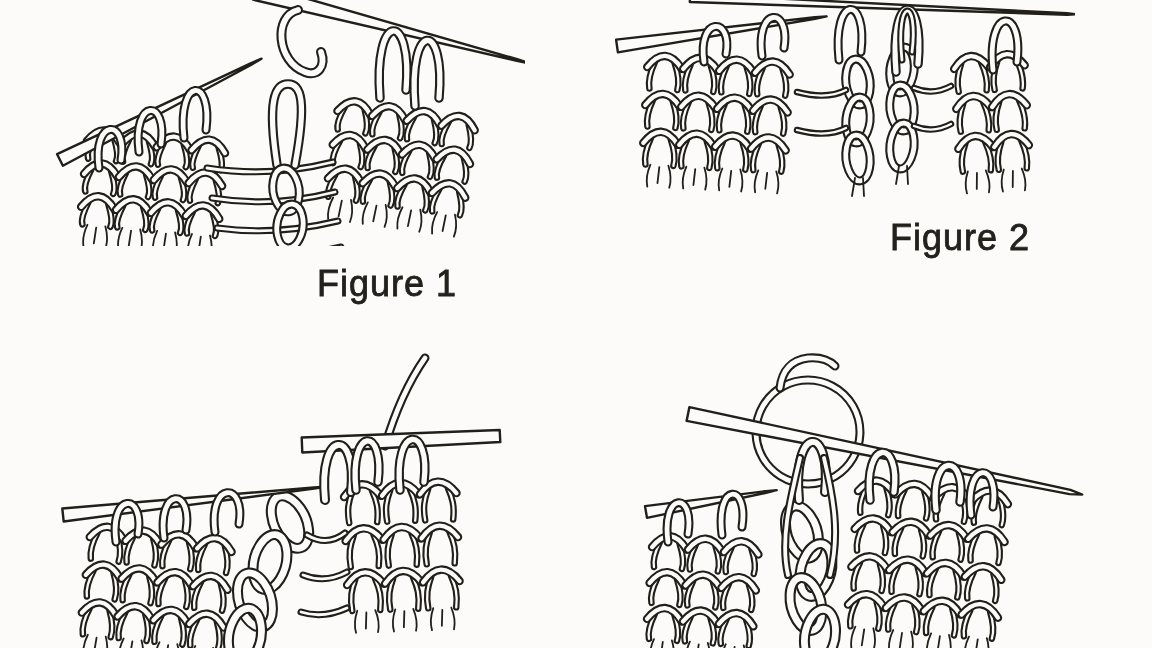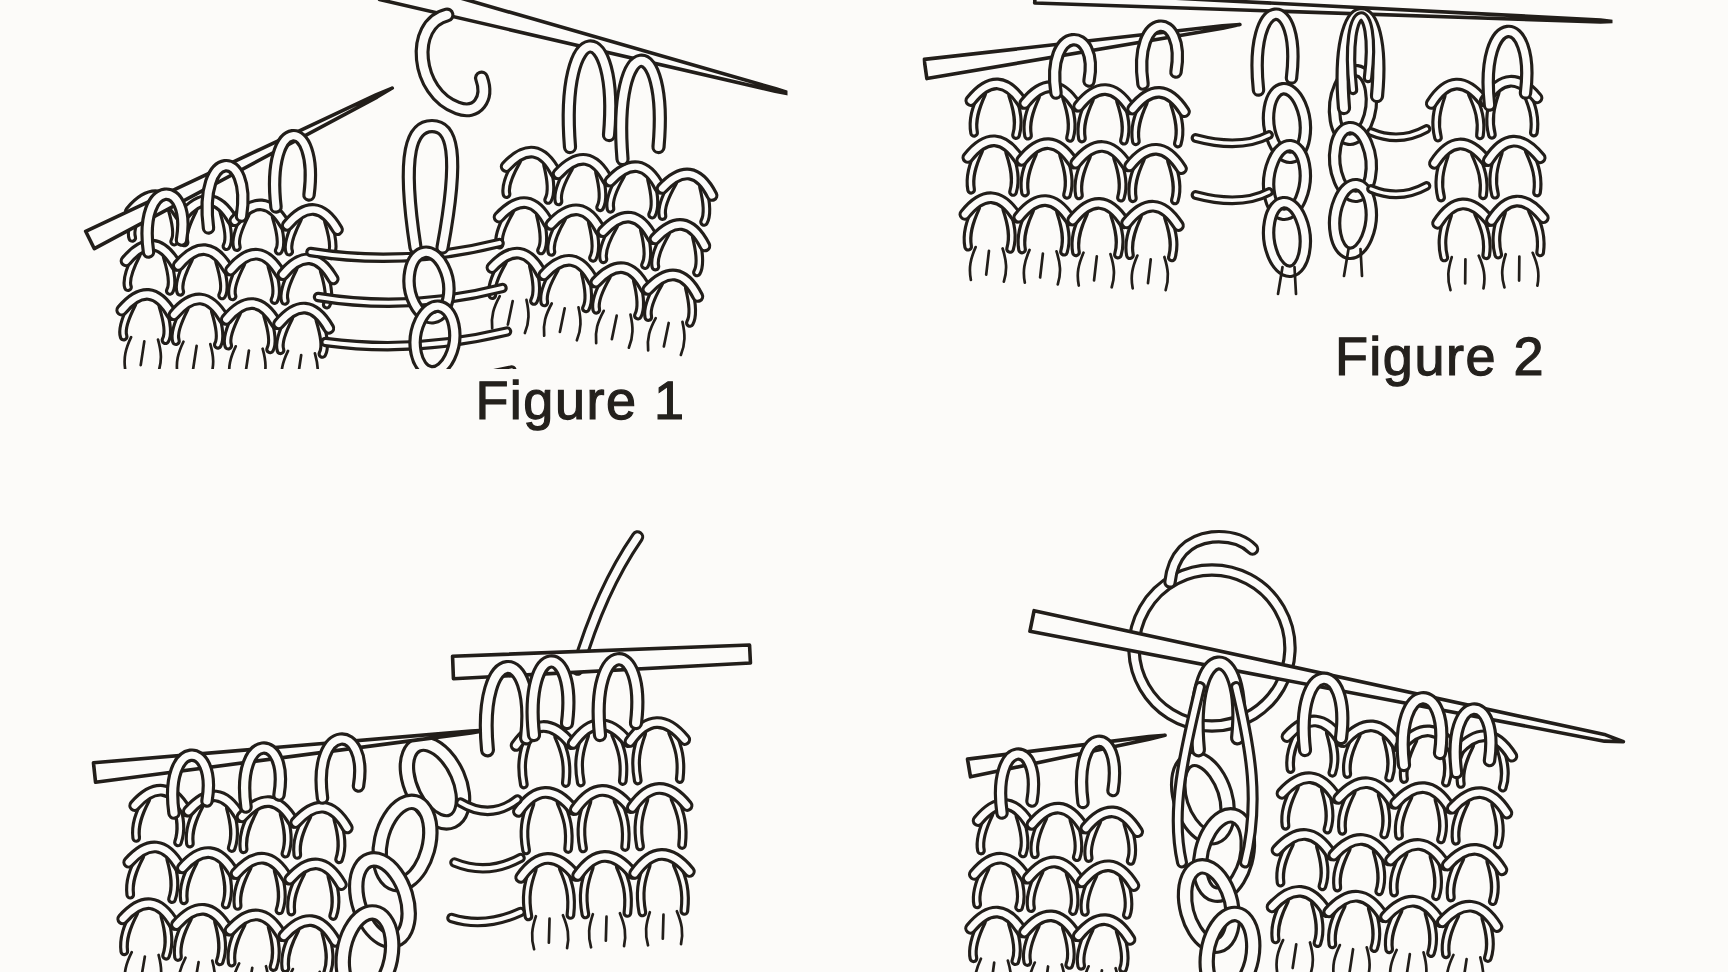--- a/index.html
+++ b/index.html
@@ -812,15 +812,15 @@
       <path d="M 306,160 C 299,102 337,102 330,152" fill="none" stroke="#221e1a" stroke-width="9.5" stroke-linecap="round"></path>
       <path d="M 306,160 C 299,102 337,102 330,152" fill="none" stroke="#fcfbf9" stroke-width="5.3" stroke-linecap="round"></path>
       <path d="M 341,165 C 334,110 370,110 363,157" fill="none" stroke="#221e1a" stroke-width="9" stroke-linecap="round"></path>
       <path d="M 341,165 C 334,110 370,110 363,157" fill="none" stroke="#fcfbf9" stroke-width="4.8" stroke-linecap="round"></path>
       <path d="M 170,108 C 160,150 150,190 158,225" fill="none" stroke="#221e1a" stroke-width="8" stroke-linecap="round"></path>
       <path d="M 170,108 C 160,150 150,190 158,225" fill="none" stroke="#fcfbf9" stroke-width="3.8" stroke-linecap="round"></path>
       <path d="M 194,108 C 204,150 210,185 200,225" fill="none" stroke="#221e1a" stroke-width="8" stroke-linecap="round"></path>
       <path d="M 194,108 C 204,150 210,185 200,225" fill="none" stroke="#fcfbf9" stroke-width="3.8" stroke-linecap="round"></path>
     </svg>
 
-  <div class="caption" style="left:237px;top:227px;">Figure 1</div>
+  <div class="caption" style="left:237px;top:244px;">Figure 1</div>
   <div class="caption" style="left:810px;top:198px;">Figure 2</div>
 </div>
 
 </body></html>

